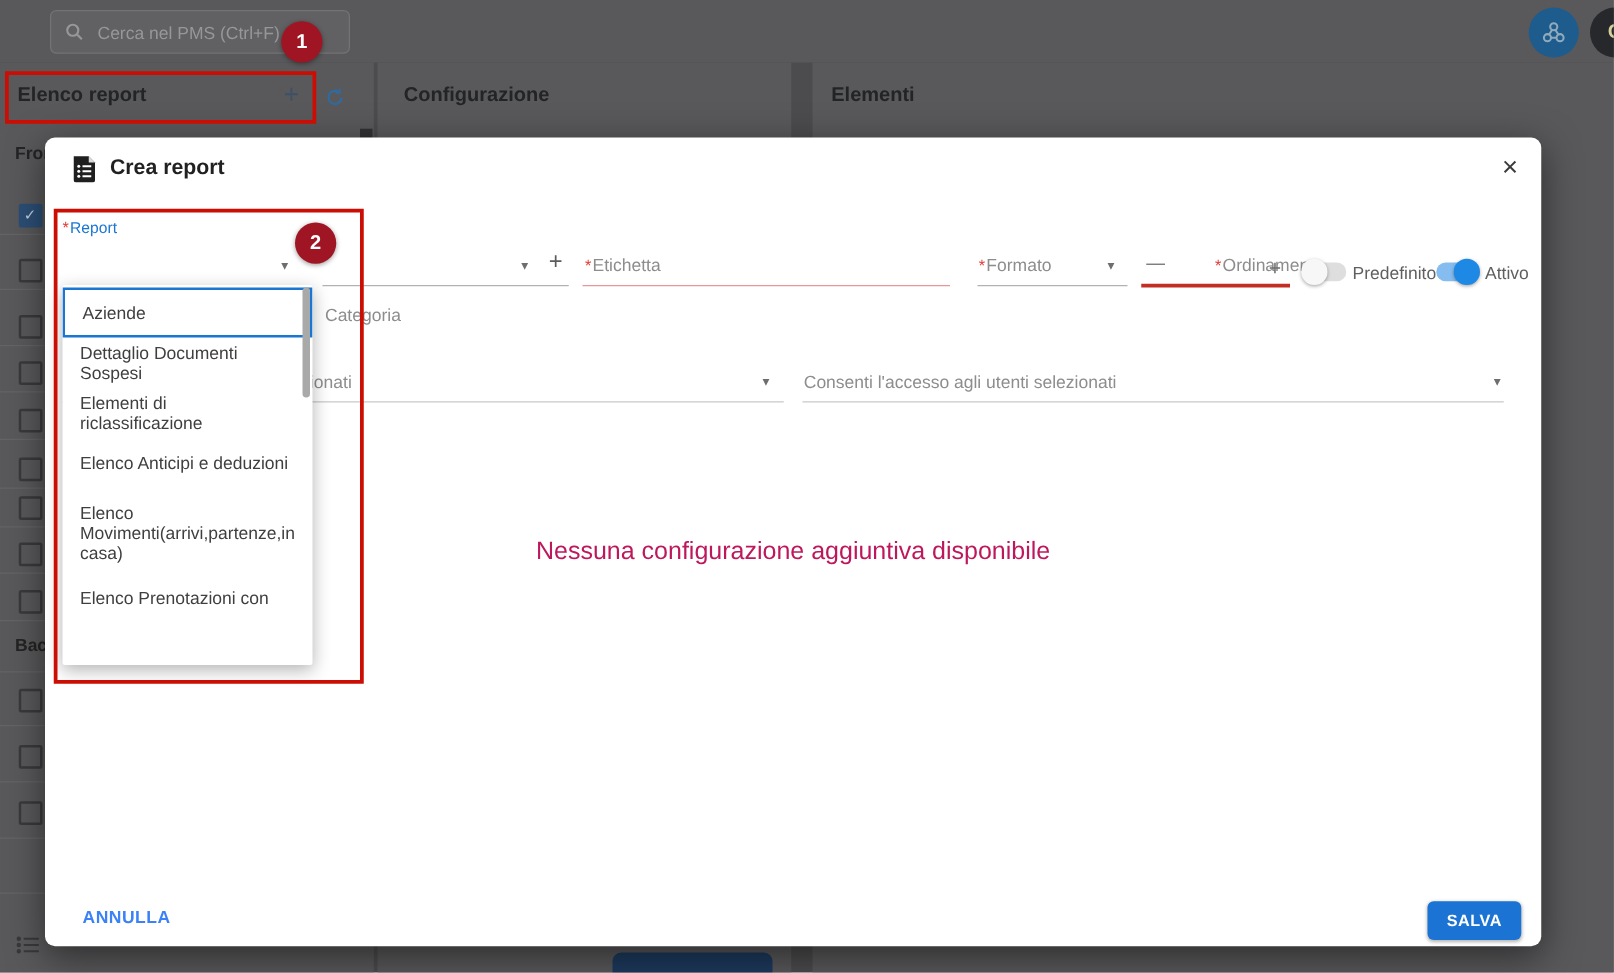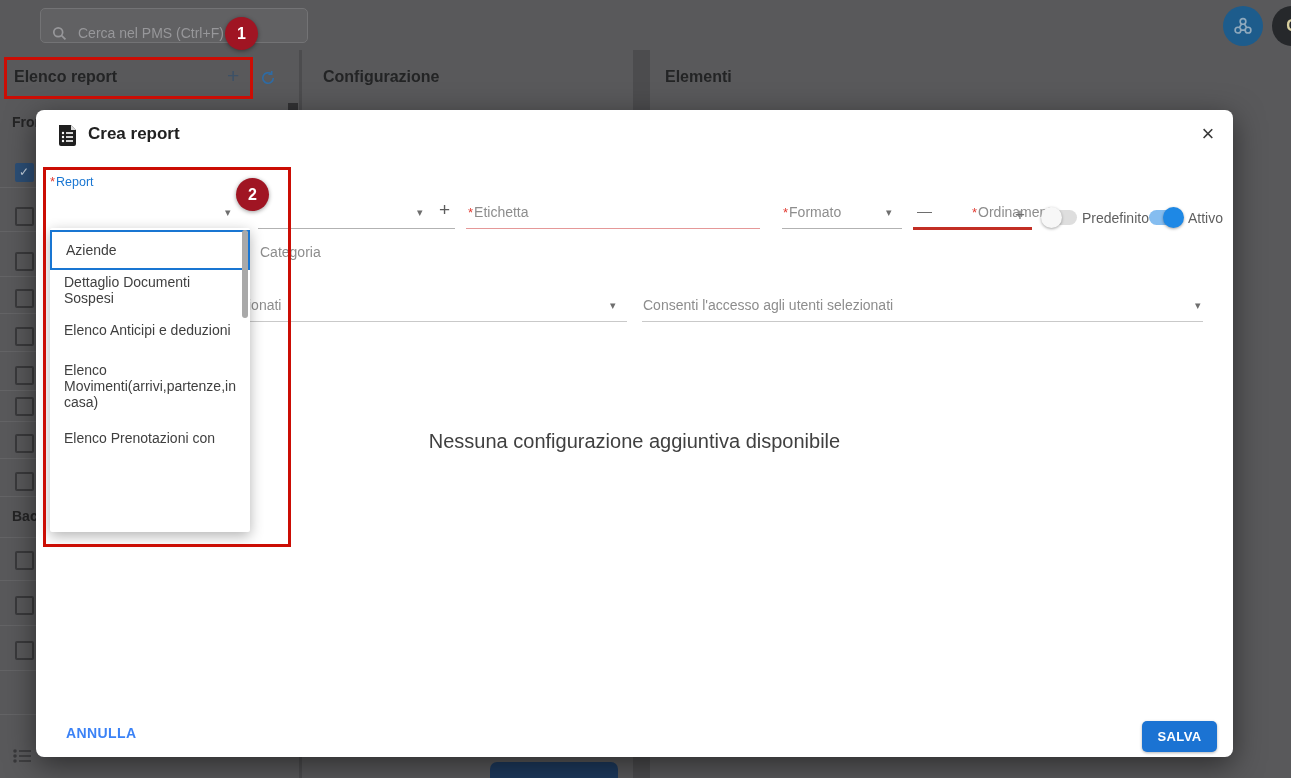--- a/index.html
+++ b/index.html
@@ -6,22 +6,22 @@
   body{
     width:1291px;height:778px;position:relative;overflow:hidden;
     background:#4c4c4e;
     font-family:"Liberation Sans", sans-serif;
     -webkit-font-smoothing:antialiased;
   }
   .abs{position:absolute;}
 
   
   .topbar{left:0;top:0;width:1291px;height:50px;background:#59595b;}
-  .searchbox{left:40px;top:8px;width:268px;height:35px;background:#616163;
-    border:1px solid #737375;border-radius:5px;display:flex;align-items:flex-end;gap:8px;padding:0 10px;box-sizing:border-box;}
+  .searchbox{left:40px;top:8px;width:240px;height:35px;background:#616163;
+    border:1px solid #737375;border-radius:5px;display:flex;align-items:center;gap:8px;padding:0 10px;box-sizing:border-box;}
   .searchbox input{background:transparent;border:none;outline:none;width:200px;
     font-family:"Liberation Sans",sans-serif;font-size:14px;color:#b9b9bb;}
   .searchbox input::placeholder{color:#97979a;opacity:1;}
   .tbcircle{width:40px;height:40px;border-radius:50%;display:flex;align-items:center;justify-content:center;}
   .panel{background:#59595b;}
   .phead{font-size:16px;font-weight:600;color:#232425;}
   .sep{position:absolute;left:0;width:299px;height:1px;background:rgba(255,255,255,.07);}
   .cb{width:15px;height:15px;border:2px solid #3a3a3c;border-radius:2px;position:absolute;left:15px;box-sizing:content-box;}
   .cb.checked{background:#2c4f76;border-color:#2c4f76;}
   .cb.checked::after{content:"✓";color:#c6d2de;font-size:12px;position:absolute;left:2px;top:0px;}
@@ -35,21 +35,21 @@
     display:flex;align-items:center;justify-content:center;cursor:default;}
   .flabel{position:absolute;font-size:14px;color:#8d8d8d;white-space:nowrap;}
   .req{color:#e23b32;font-size:13px;margin-right:1px;}
   .ulne{position:absolute;height:1px;background:#b2b2b2;}
   .ddarrow{position:absolute;font-size:11px;color:#6e6e6e;}
   .plusbtn{position:absolute;font-size:19px;color:#5c5c5c;}
   .togtrack{position:absolute;width:34px;height:15px;border-radius:8px;}
   .togthumb{position:absolute;width:21px;height:21px;border-radius:50%;box-shadow:0 1px 3px rgba(0,0,0,.35);}
   .toglabel{position:absolute;font-size:14px;color:#5f5f5f;}
   .emptystate{position:absolute;left:0;top:320px;width:1197px;text-align:center;
-    font-size:20px;color:#404040;}
+    font-size:20px;color:#be185d;}
   .cancelbtn{position:absolute;left:30px;top:615px;font-size:14px;font-weight:600;color:#3b82f6;letter-spacing:.4px;}
   .savebtn{position:absolute;left:1106px;top:611px;width:75px;height:31px;background:#1b73d3;border:none;
     border-radius:5px;color:#fff;font-family:"Liberation Sans",sans-serif;font-size:13px;font-weight:700;
     letter-spacing:.4px;box-shadow:0 1px 3px rgba(0,0,0,.3);}
 
   
   .ddpanel{position:absolute;left:14px;top:118px;width:200px;height:304px;background:#fff;
     border-radius:2px;box-shadow:0 4px 14px rgba(0,0,0,.3);overflow:hidden;z-index:20;}
   .opt{box-sizing:border-box;padding-left:14px;padding-right:18px;font-size:14px;color:#3f3f3f;
     display:flex;align-items:center;line-height:16px;}
@@ -218,20 +218,21 @@
   <div class="ulne" style="left:606px;top:211px;width:561px;background:#c9c9c9;"></div>
 
   <div class="emptystate">Nessuna configurazione aggiuntiva disponibile</div>
 
   <span class="cancelbtn">ANNULLA</span>
   <button class="savebtn">SALVA</button>
 
   <div class="ddpanel">
     <div class="opt focused">Aziende</div>
     <div class="opt" style="height:40px;">Dettaglio Documenti Sospesi</div>
+    <div class="opt" style="height:40px;">Elementi di riclassificazione</div>
     <div class="opt" style="height:40px;">Elenco Anticipi e deduzioni</div>
     <div class="opt" style="height:72px;">Elenco Movimenti(arrivi,partenze,in casa)</div>
     <div class="opt" style="height:28px;align-items:flex-start;padding-top:8px;">Elenco Prenotazioni con</div>
     <div class="ddscroll"></div>
   </div>
 </div>
 
 <div class="redrect" style="left:4px;top:57px;width:249px;height:42px;"></div>
 <div class="badge" style="left:225px;top:17px;">1</div>
 <div class="redrect" style="left:43px;top:167px;width:248px;height:380px;"></div>

